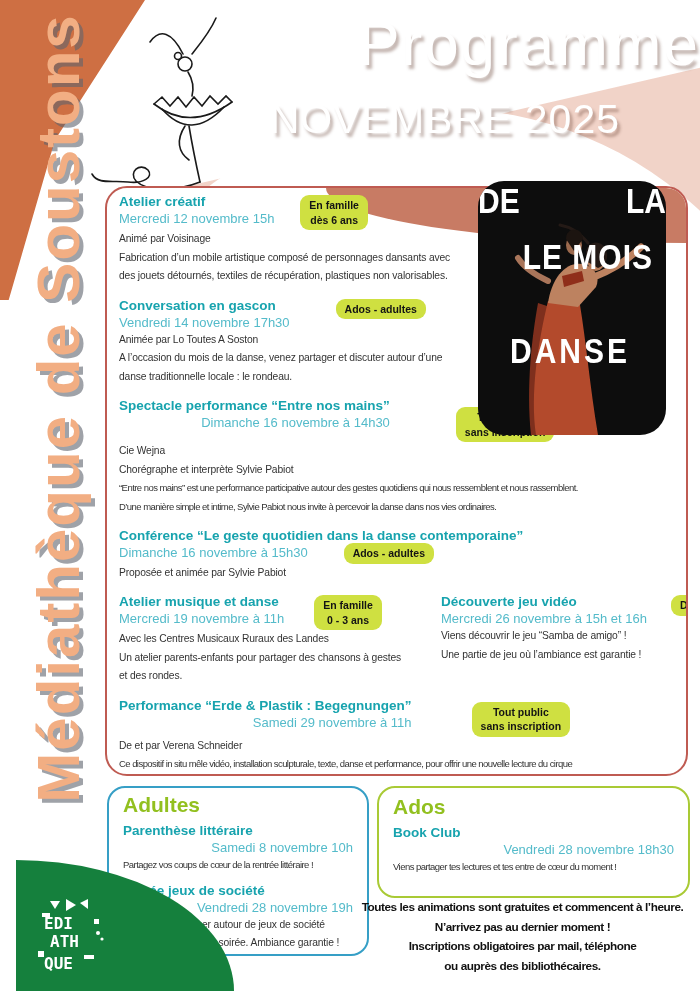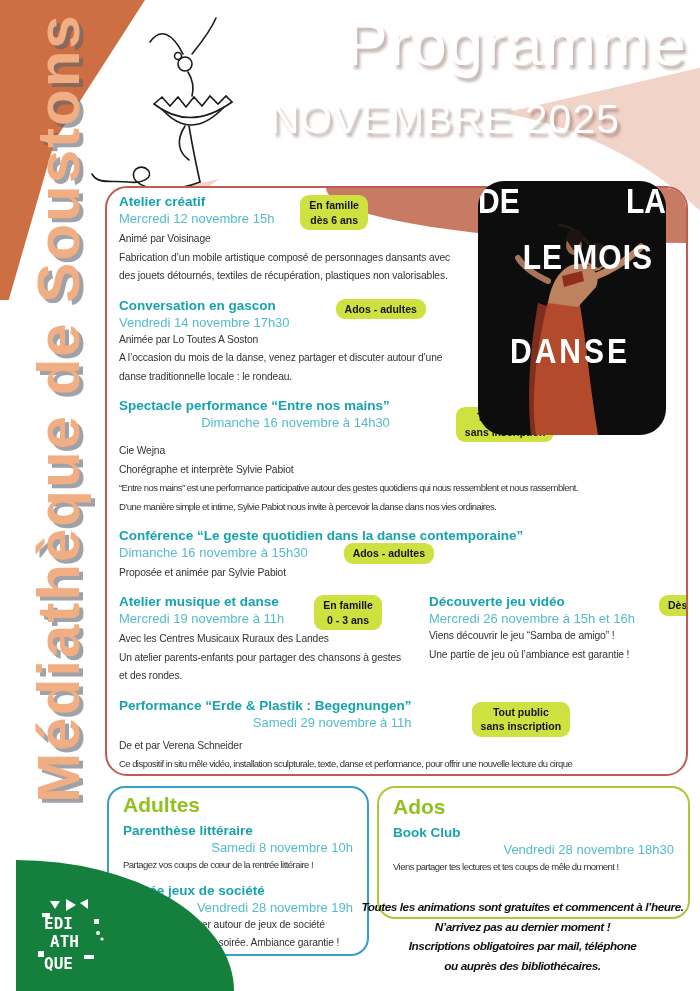--- a/index.html
+++ b/index.html
@@ -17,21 +17,21 @@
     background:#ffffff;border-radius:50%;z-index:2;}
   .bg-white-left{position:absolute;left:0;top:300px;width:120px;height:560px;
     background:#fff;border-top-right-radius:90px 160px;z-index:2;}
 
   
   .vtitle{position:absolute;left:58px;top:408px;transform:translate(-50%,-50%) rotate(-90deg);
     white-space:nowrap;font-size:60px;font-weight:bold;letter-spacing:2px;color:#f2ae83;
     text-shadow:-4px 4px 0 rgba(95,100,110,0.6);z-index:3;}
 
   
-  .h1{position:absolute;right:12px;top:8px;font-size:62px;color:#fff;letter-spacing:2px;
+  .h1{position:absolute;right:0;top:8px;font-size:62px;color:#fff;letter-spacing:2px;
     text-shadow:3px 4px 3px rgba(90,50,35,0.35);z-index:3;white-space:nowrap;}
   .h2{position:absolute;right:80px;top:96px;font-size:41px;color:#fff;letter-spacing:1px;
     text-shadow:3px 4px 3px rgba(90,50,35,0.35);z-index:3;white-space:nowrap;}
 
   
   .ballerina{position:absolute;left:88px;top:12px;z-index:3;}
 
   
   .program-box{position:absolute;left:105px;top:186px;width:583px;height:590px;
     background:#fff;border:2px solid #bf5b52;border-radius:22px;box-sizing:border-box;
@@ -39,47 +39,47 @@
   .wave-in{position:absolute;top:0;right:0;width:360px;height:55px;background:#c87b64;
     border-bottom-left-radius:100% 100%;z-index:0;}
   .event{position:relative;z-index:2;margin-bottom:11px;}
   .ev-head{display:flex;align-items:flex-start;}
   .ev-title{font-size:13.5px;font-weight:bold;color:#17a3ae;line-height:17px;white-space:nowrap;}
   .ev-date{font-size:13px;color:#54bbca;line-height:17px;white-space:nowrap;text-align:right;}
   .badge{background:#cfe041;border-radius:9px;padding:3px 9px;font-size:10.5px;font-weight:bold;
     color:#141414;text-align:center;line-height:14.5px;align-self:flex-start;margin-top:2px;white-space:nowrap;}
   .line{font-size:10.3px;color:#333;line-height:18.5px;letter-spacing:-0.15px;white-space:nowrap;}
   .tight{font-size:9.5px;letter-spacing:-0.55px;}
-  .cols{display:flex;}
+  .cols{display:flex;gap:12px;}
   .col-l{width:310px;flex:none;}
   .col-r{flex:1;}
 
   
   .poster{position:absolute;left:478px;top:181px;width:188px;height:254px;background:#0d0d0d;
     border-radius:26px;overflow:hidden;z-index:5;}
   .poster .pline{position:absolute;color:#fff;font-weight:bold;transform:scaleY(1.18);
     transform-origin:top;white-space:nowrap;}
   .pt1{top:56px;right:13px;font-size:30px;letter-spacing:1px;z-index:3;}
   .pt2{top:104px;left:8px;right:24px;display:flex;justify-content:space-between;z-index:1;}
   .pt2 span{color:#fff;font-weight:bold;font-size:30px;transform:scaleY(1.18);transform-origin:top;}
   .pt3{top:150px;left:32px;font-size:30px;letter-spacing:3px;z-index:3;}
   .dancers{position:absolute;left:0;top:0;z-index:2;}
 
   
   .adultes-box{position:absolute;left:107px;top:786px;width:262px;height:170px;background:#fff;
     border:2px solid #369fc6;border-radius:18px;box-sizing:border-box;padding:4px 14px;z-index:4;}
-  .ados-box{position:absolute;left:377px;top:786px;width:313px;height:133px;background:#fff;
+  .ados-box{position:absolute;left:377px;top:786px;width:313px;height:112px;background:#fff;
     border:2px solid #a9ca35;border-radius:18px;box-sizing:border-box;padding:6px 14px;z-index:4;}
   .sec-head{font-size:21px;font-weight:bold;color:#92c01f;line-height:26px;margin-bottom:4px;}
   .mini-ev{margin-bottom:7px;}
 
   
   .footer-note{position:absolute;left:345px;top:898px;width:355px;text-align:center;z-index:4;}
   .fline{font-size:11.8px;font-weight:bold;color:#111;letter-spacing:-0.45px;
-    line-height:19.5px;white-space:nowrap;font-style:italic;}
+    line-height:19.5px;white-space:nowrap;}
 
   
   .blob{position:absolute;left:16px;bottom:0;width:218px;height:131px;background:#15803d;
     border-top-right-radius:100% 100%;z-index:4;}
   .logo{position:absolute;left:20px;bottom:12px;}
 </style>
 </head>
 <body>
 <div id="page">
 
@@ -256,21 +256,21 @@
       <div class="line">Venez vous amuser autour de jeux de société</div>
       <div class="line">et passez une bonne soirée. Ambiance garantie !</div>
     </div>
   </div>
 
   <div class="ados-box">
     <div class="sec-head">Ados</div>
     <div class="mini-ev">
       <div class="ev-title">Book Club</div>
       <div class="ev-date">Vendredi 28 novembre 18h30</div>
-      <div class="line tight">Viens partager tes lectures et tes coups de mêle du moment !</div>
+      <div class="line tight">Viens partager tes lectures et tes entre de cœur du moment !</div>
     </div>
   </div>
 
   <div class="footer-note">
     <div class="fline">Toutes les animations sont gratuites et commencent à l’heure.</div>
     <div class="fline">N’arrivez pas au dernier moment !</div>
     <div class="fline">Inscriptions obligatoires par mail, téléphone</div>
     <div class="fline">ou auprès des bibliothécaires.</div>
   </div>
 

